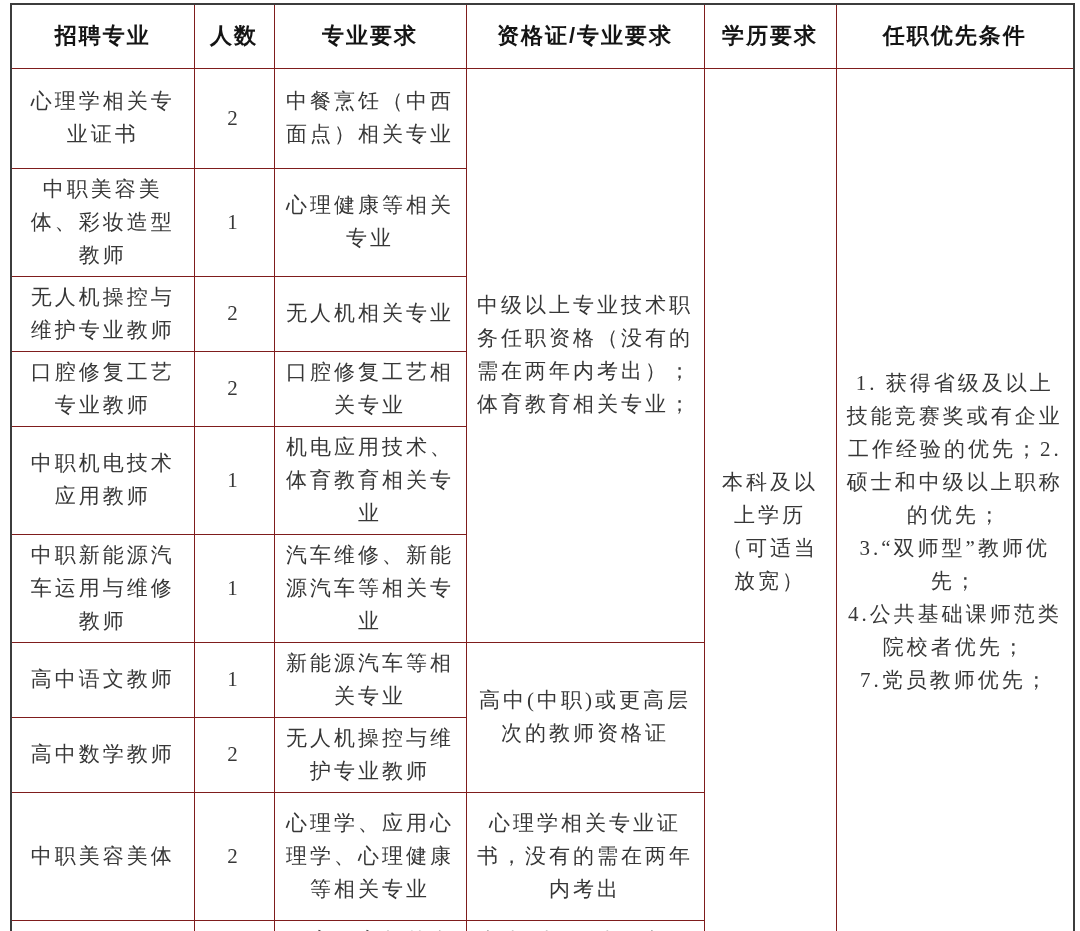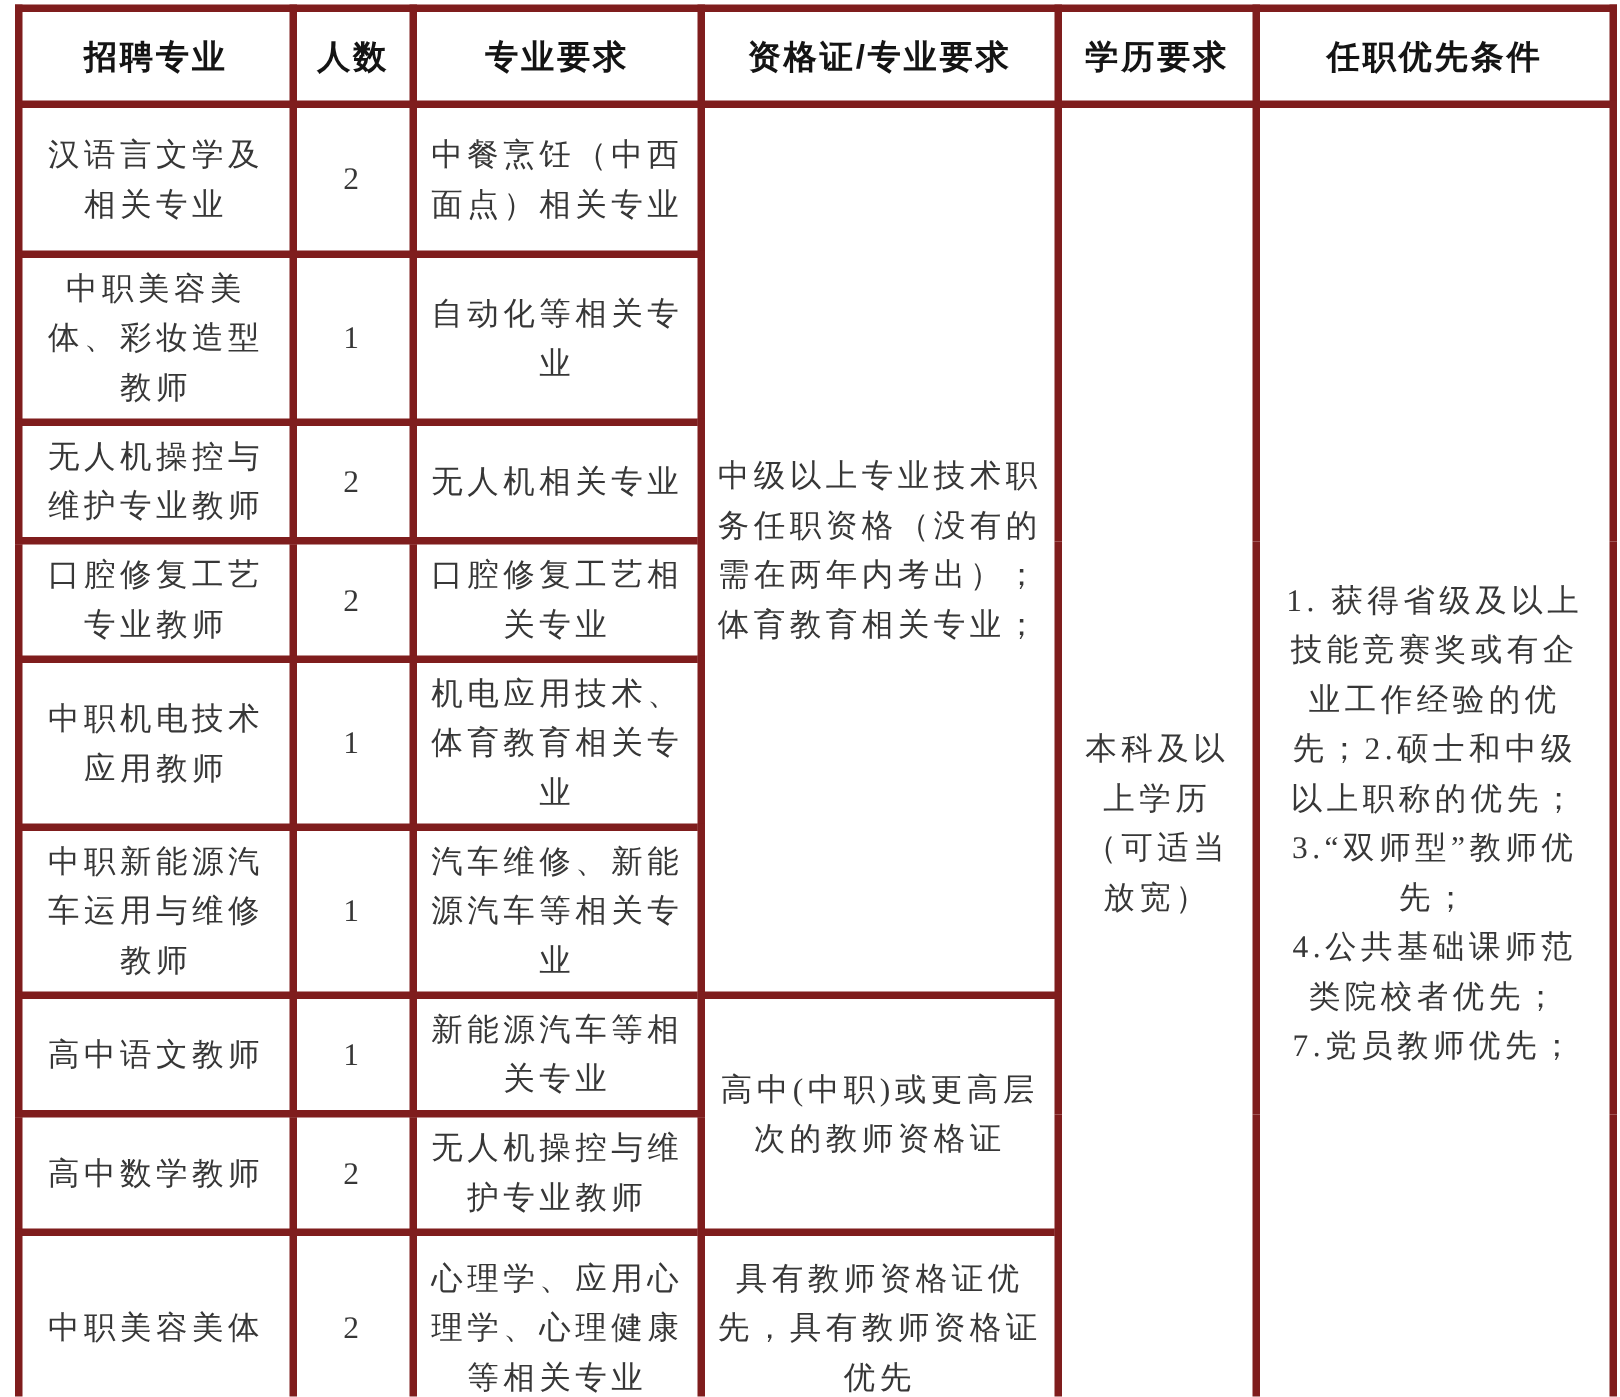--- a/index.html
+++ b/index.html
@@ -19,21 +19,21 @@
     background: #ffffff;
   }
   table.recruit-table {
     border-collapse: collapse;
     table-layout: fixed;
     width: 1063px;
     border: 2px solid #3c3c3c;
     background: #ffffff;
   }
   th, td {
-    border: 5px solid #7f1d1d;
+    border: 1px solid #7f1d1d;
     text-align: center;
     vertical-align: middle;
     color: #373737;
     font-size: 21px;
     letter-spacing: 3px;
     line-height: 33px;
     padding: 4px 8px;
     box-sizing: border-box;
     word-break: break-all;
   }
@@ -82,36 +82,36 @@
         <th>招聘专业</th>
         <th>人数</th>
         <th>专业要求</th>
         <th>资格证/专业要求</th>
         <th>学历要求</th>
         <th>任职优先条件</th>
       </tr>
     </thead>
     <tbody>
       <tr class="r1">
-        <td>汉语言文学及相关专业</td>
+        <td>心理学相关专业证书</td>
         <td>2</td>
         <td>中餐烹饪（中西面点）相关专业</td>
         <td rowspan="6">中级以上专业技术职务任职资格（没有的需在两年内考出）；体育教育相关专业；</td>
         <td rowspan="10">本科及以上学历（可适当放宽）</td>
         <td rowspan="10" class="prio">
           <div class="prio-item">1. 获得省级及以上技能竞赛奖或有企业工作经验的优先；2.硕士和中级以上职称的优先；</div>
           <div class="prio-item">3.“双师型”教师优先；</div>
           <div class="prio-item">4.公共基础课师范类院校者优先；</div>
           <div class="prio-item">7.党员教师优先；</div>
         </td>
       </tr>
       <tr class="r2">
         <td>中职美容美体、彩妆造型教师</td>
         <td>1</td>
-        <td>自动化等相关专业</td>
+        <td>心理健康等相关专业</td>
       </tr>
       <tr class="r3">
         <td>无人机操控与维护专业教师</td>
         <td>2</td>
         <td>无人机相关专业</td>
       </tr>
       <tr class="r4">
         <td>口腔修复工艺专业教师</td>
         <td>2</td>
         <td>口腔修复工艺相关专业</td>
@@ -134,21 +134,21 @@
       </tr>
       <tr class="r8">
         <td>高中数学教师</td>
         <td>2</td>
         <td>无人机操控与维护专业教师</td>
       </tr>
       <tr class="r9">
         <td>中职美容美体</td>
         <td>2</td>
         <td>心理学、应用心理学、心理健康等相关专业</td>
-        <td>具有教师资格证优先，具有教师资格证优先</td>
+        <td>心理学相关专业证书，没有的需在两年内考出</td>
       </tr>
       <tr class="r10">
         <td>高中体育教师</td>
         <td>1</td>
         <td>体育教育相关专业</td>
         <td>高中(中职)或更高层次的教师资格证</td>
       </tr>
     </tbody>
   </table>
 </div>

